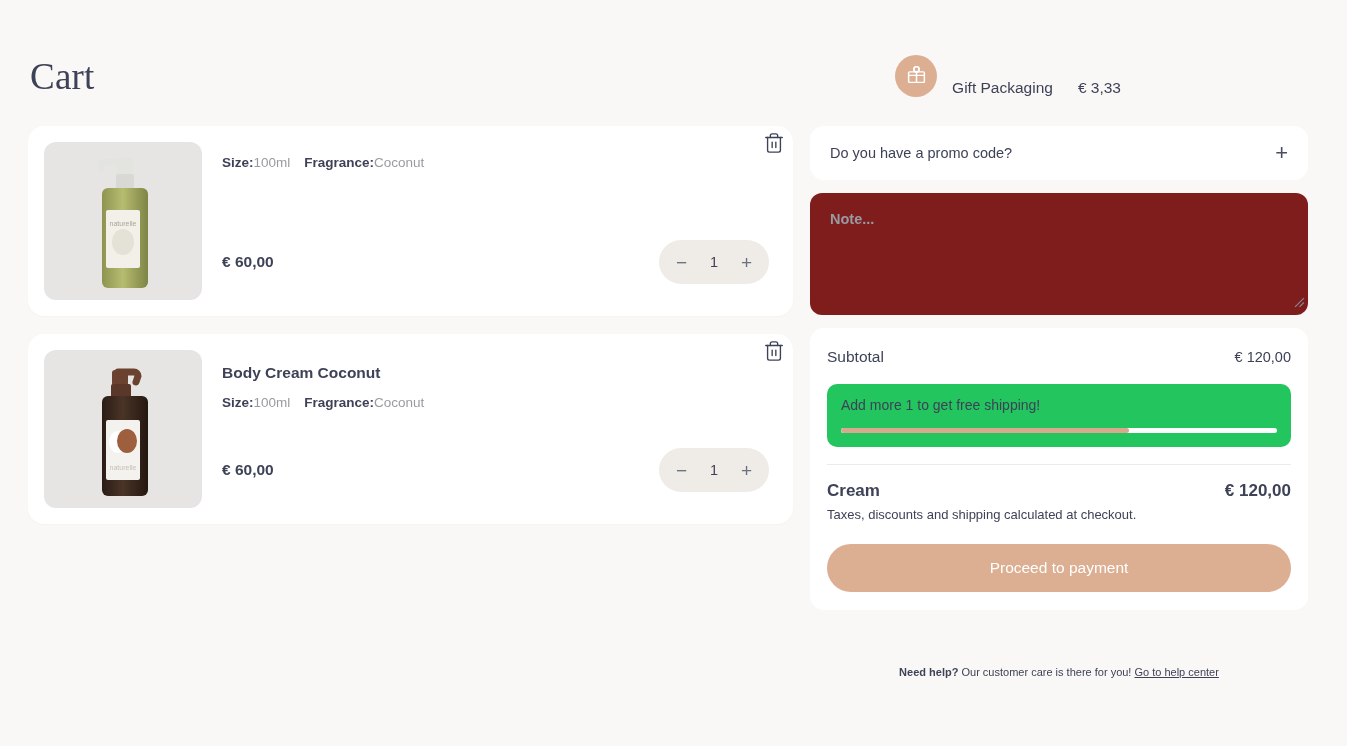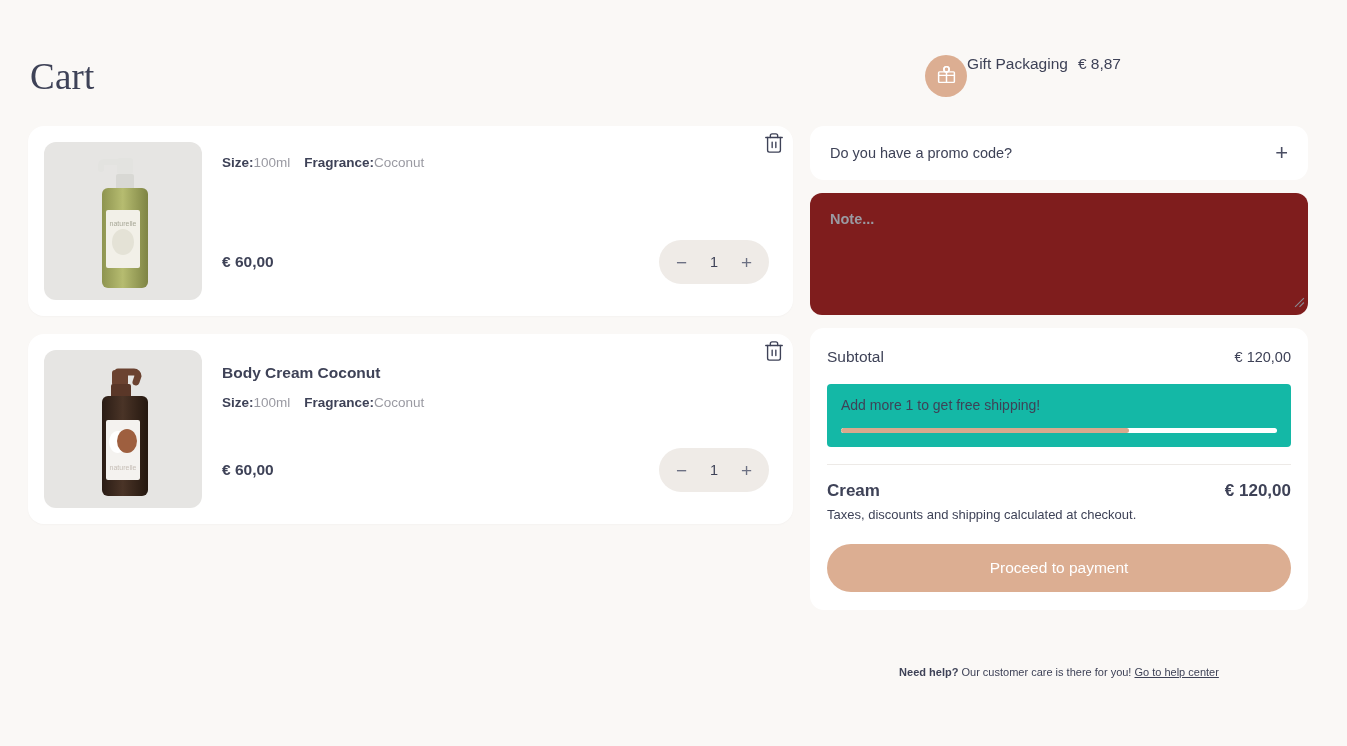--- a/index.html
+++ b/index.html
@@ -24,21 +24,21 @@
     align-items: center;
     justify-content: space-between;
   }
   .page-title {
     font-family: "Liberation Serif", serif;
     font-size: 37px;
     font-weight: 400;
     color: #3E4257;
     letter-spacing: .2px;
   }
-  .gift-block { display: flex; align-items: flex-start; }
+  .gift-block { display: flex; align-items: flex-end; gap: 15px; }
   .gift-circle {
     width: 42px; height: 42px;
     border-radius: 50%;
     background: #DCAE92;
     display: flex; align-items: center; justify-content: center;
     cursor: pointer;
   }
   .gift-label { font-size: 15.5px; color: #3E4257; }
   .gift-price { font-size: 15.5px; color: #3E4257; margin-left: 10px; }
 
@@ -123,22 +123,22 @@
   .summary-card {
     background: #FFFFFF;
     border-radius: 14px;
     padding: 20px 17px 18px 17px;
   }
   .row { display: flex; align-items: center; justify-content: space-between; }
   .subtotal-label { font-size: 15.5px; color: #3E4257; }
   .subtotal-val { font-size: 14.5px; color: #3E4257; }
 
   .ship-banner {
-    background: #14b8a6;
-    border-radius: 4px;
+    background: #22c55e;
+    border-radius: 10px;
     margin-top: 18px;
     padding: 13px 14px 14px 14px;
   }
   .ship-text { font-size: 14px; color: #3E4257; }
   .track {
     margin-top: 15px;
     height: 5px;
     background: #FFFFFF;
     border-radius: 3px;
     overflow: hidden;
@@ -191,21 +191,21 @@
           <svg width="21" height="21" viewBox="0 0 24 24" fill="none" stroke="#FFFFFF" stroke-width="1.7" stroke-linecap="round" stroke-linejoin="round">
             <rect x="3" y="9" width="18" height="12" rx="1"></rect>
             <line x1="3" y1="13" x2="21" y2="13"></line>
             <line x1="12" y1="9" x2="12" y2="21"></line>
             <path d="M12 9a3 3 0 1 1 3-3 3 3 0 0 1-3 3z"></path>
             <path d="M12 9a3 3 0 1 0-3-3 3 3 0 0 0 3 3z"></path>
           </svg>
         </span>
       </div>
       <span class="gift-label">Gift Packaging</span>
-      <span class="gift-price">€ 8,87</span>
+      <span class="gift-price">€ 3,33</span>
     </div>
   </div>
 
   <div class="cart-col">
 
     <div class="product-card">
       <div class="thumb">
         <svg class="bottle" width="90" height="140" viewBox="0 0 90 140" style="top:12px;">
           <defs>
             <linearGradient id="g1" x1="0" y1="0" x2="1" y2="0">

